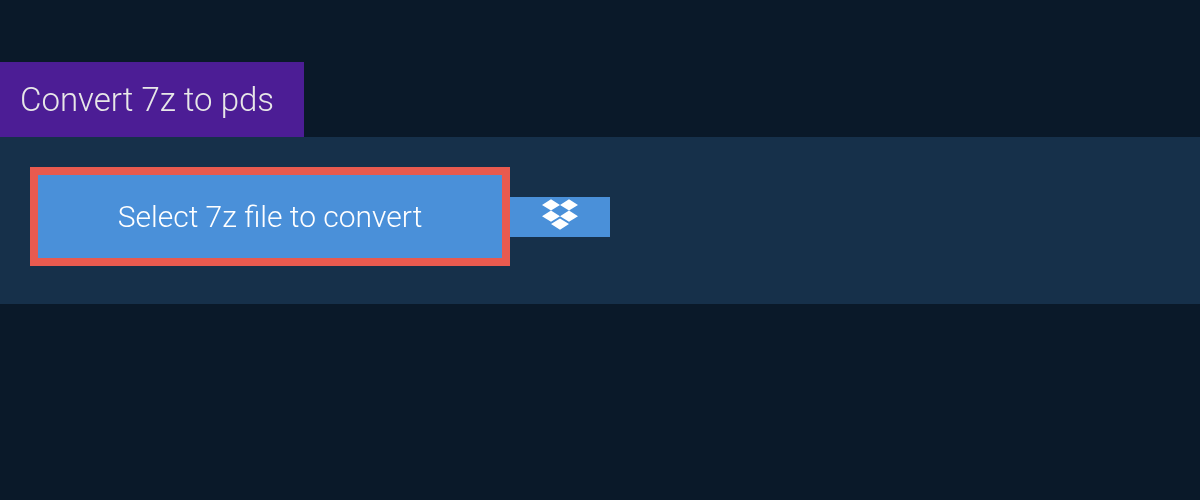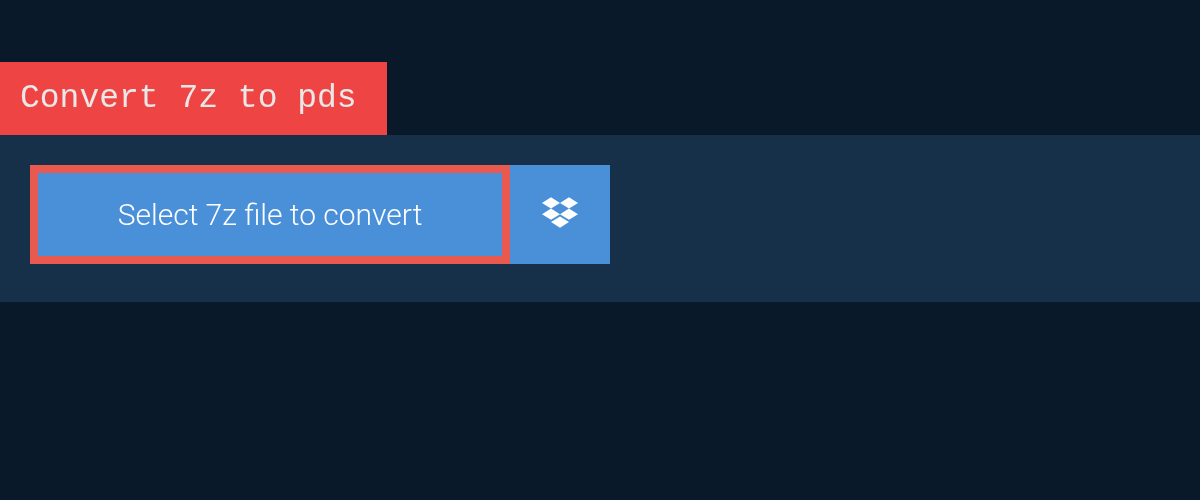--- a/index.html
+++ b/index.html
@@ -11,35 +11,35 @@
       width: 1200px;
       height: 500px;
       background: #0a1929;
       font-family: -apple-system, BlinkMacSystemFont, "Segoe UI", Roboto, Helvetica, Arial, sans-serif;
       overflow: hidden;
     }
     .container {
       padding-top: 62px;
     }
     .tab {
-      background: #ef4444;
+      background: #4c1d95;
       display: inline-block;
       padding: 18px 30px 18px 20px;
       color: #e8e8e8;
       font-size: 33px;
       font-weight: 300;
-      font-family: Liberation Mono, monospace;
     }
     .panel {
       background: #16304a;
       padding: 30px 30px 38px 30px;
     }
     .button-row {
       display: flex;
       gap: 0;
+      align-items: center;
     }
     .select-button {
       background: #4a90d9;
       border: 8px solid #e85a4f;
       color: #ffffff;
       font-size: 30px;
       font-weight: 300;
       padding: 24px 38px;
       cursor: pointer;
       display: flex;

